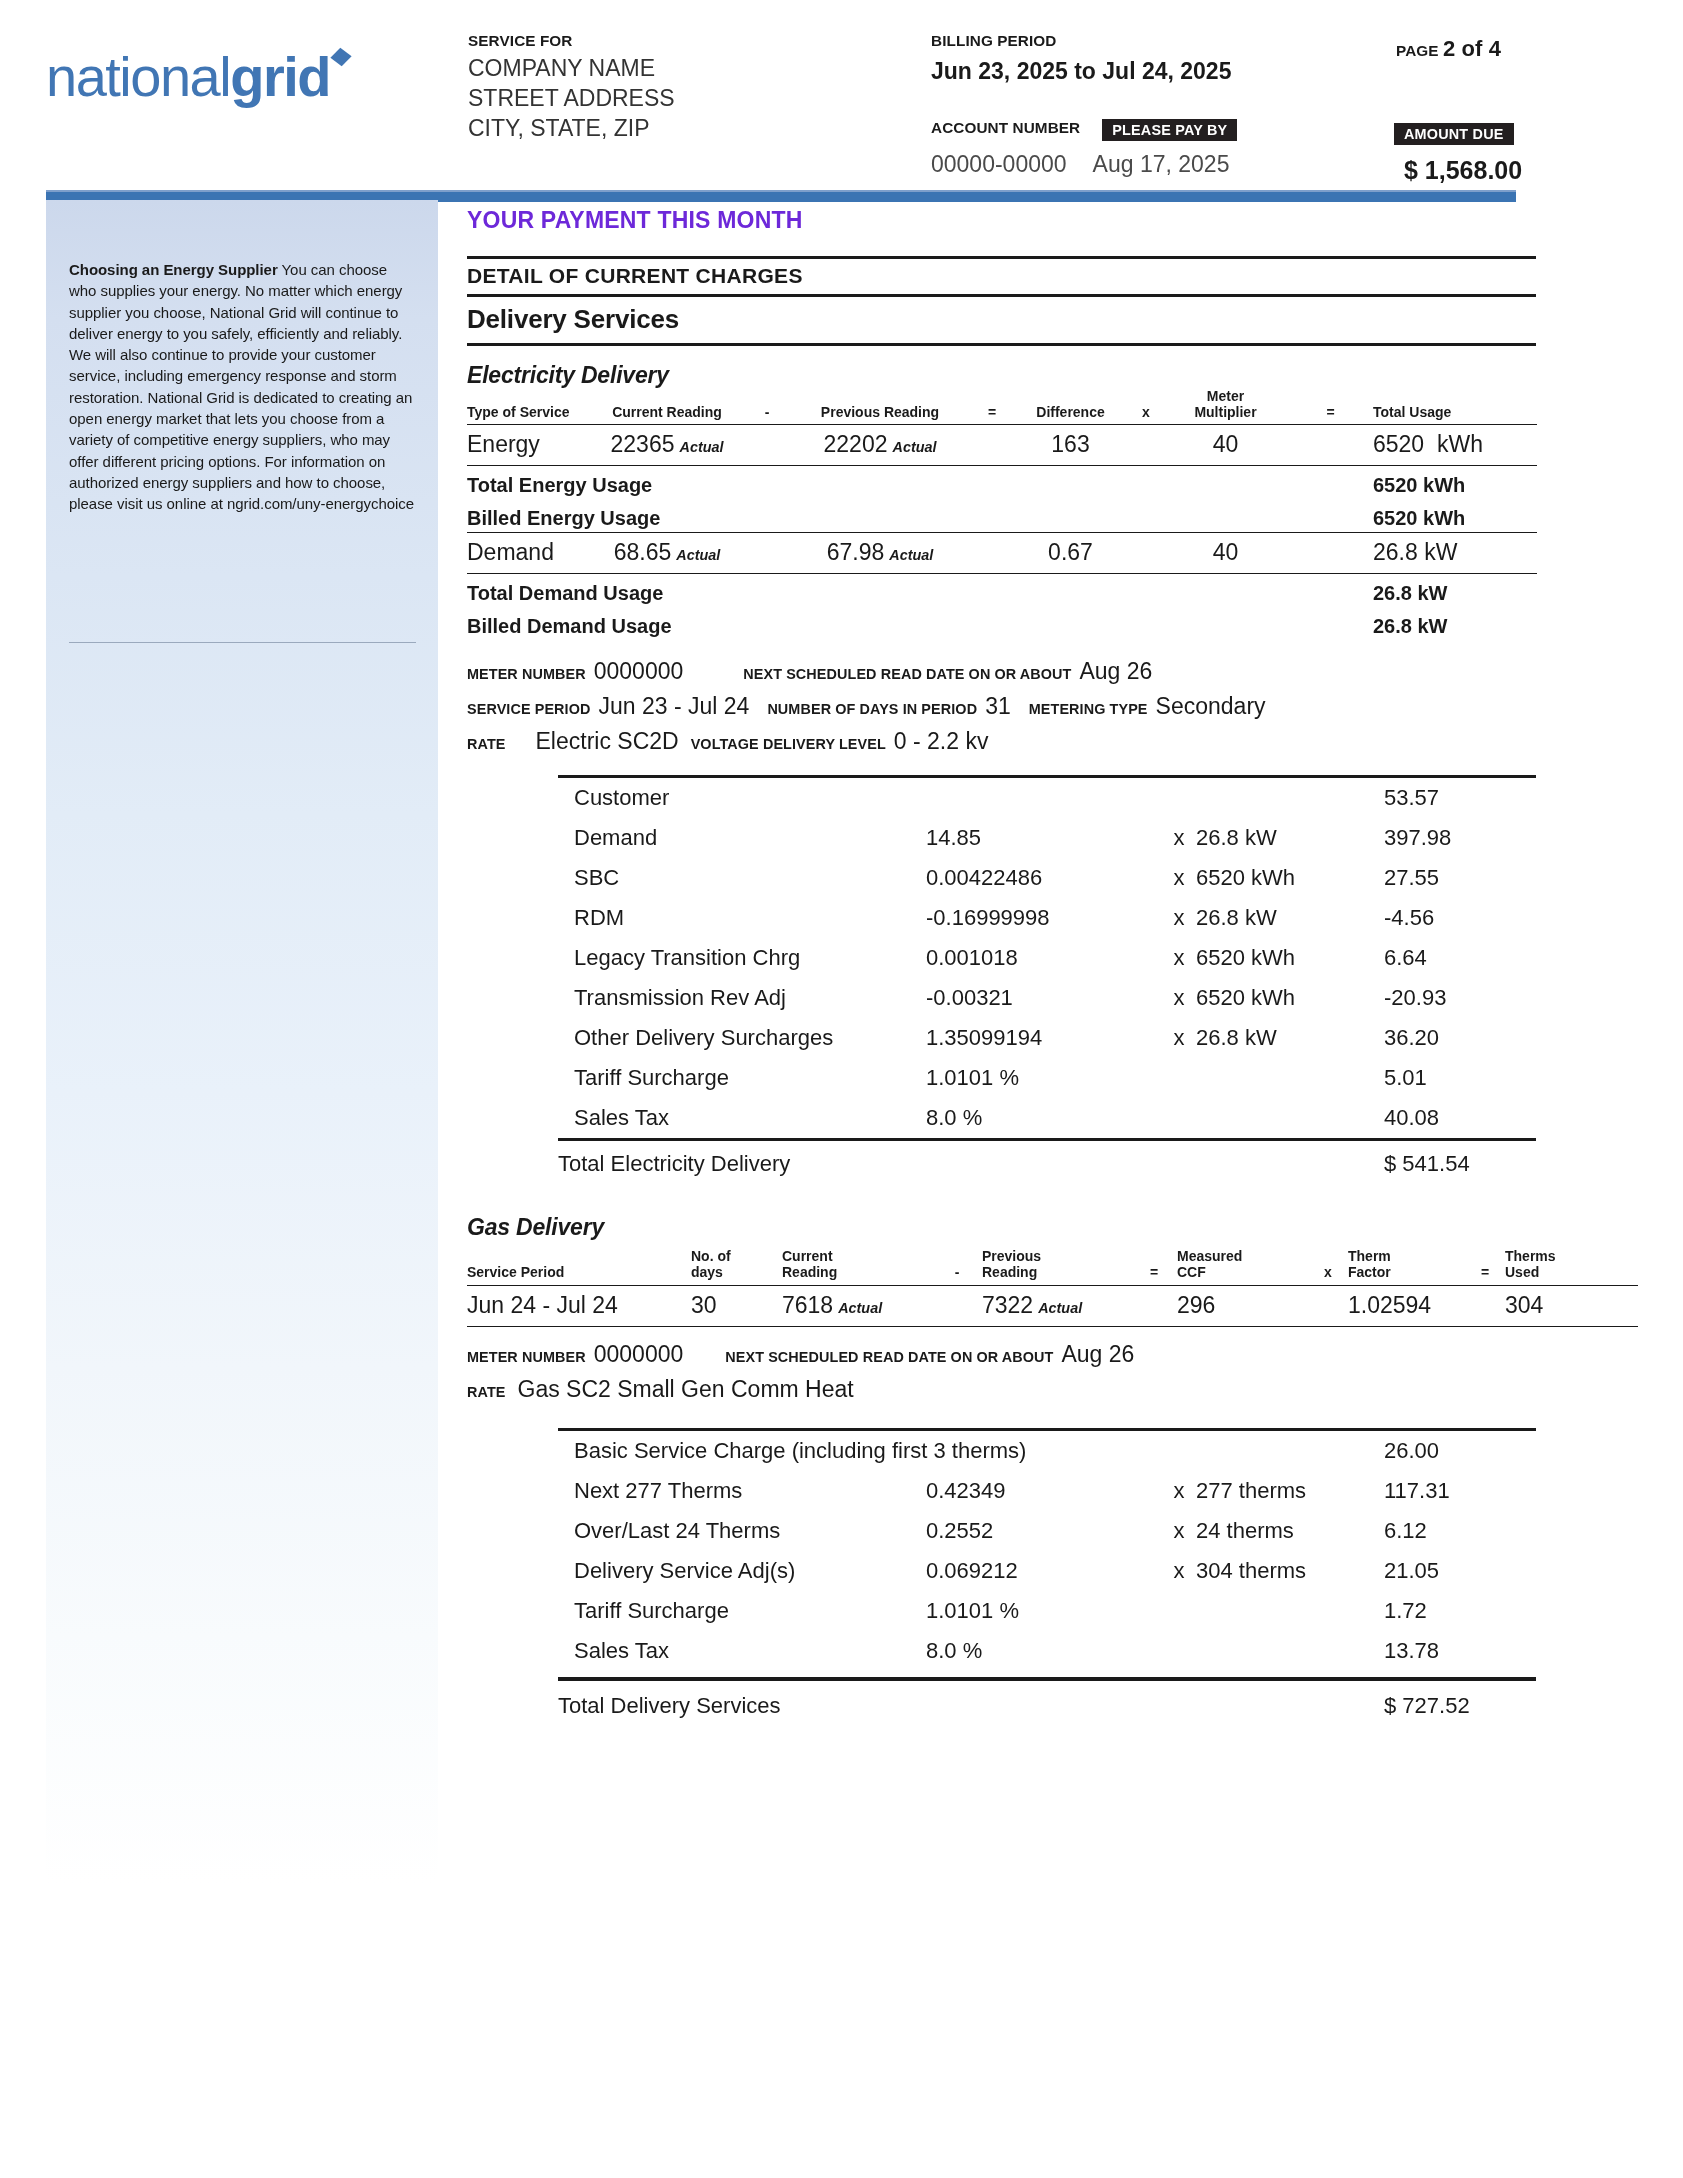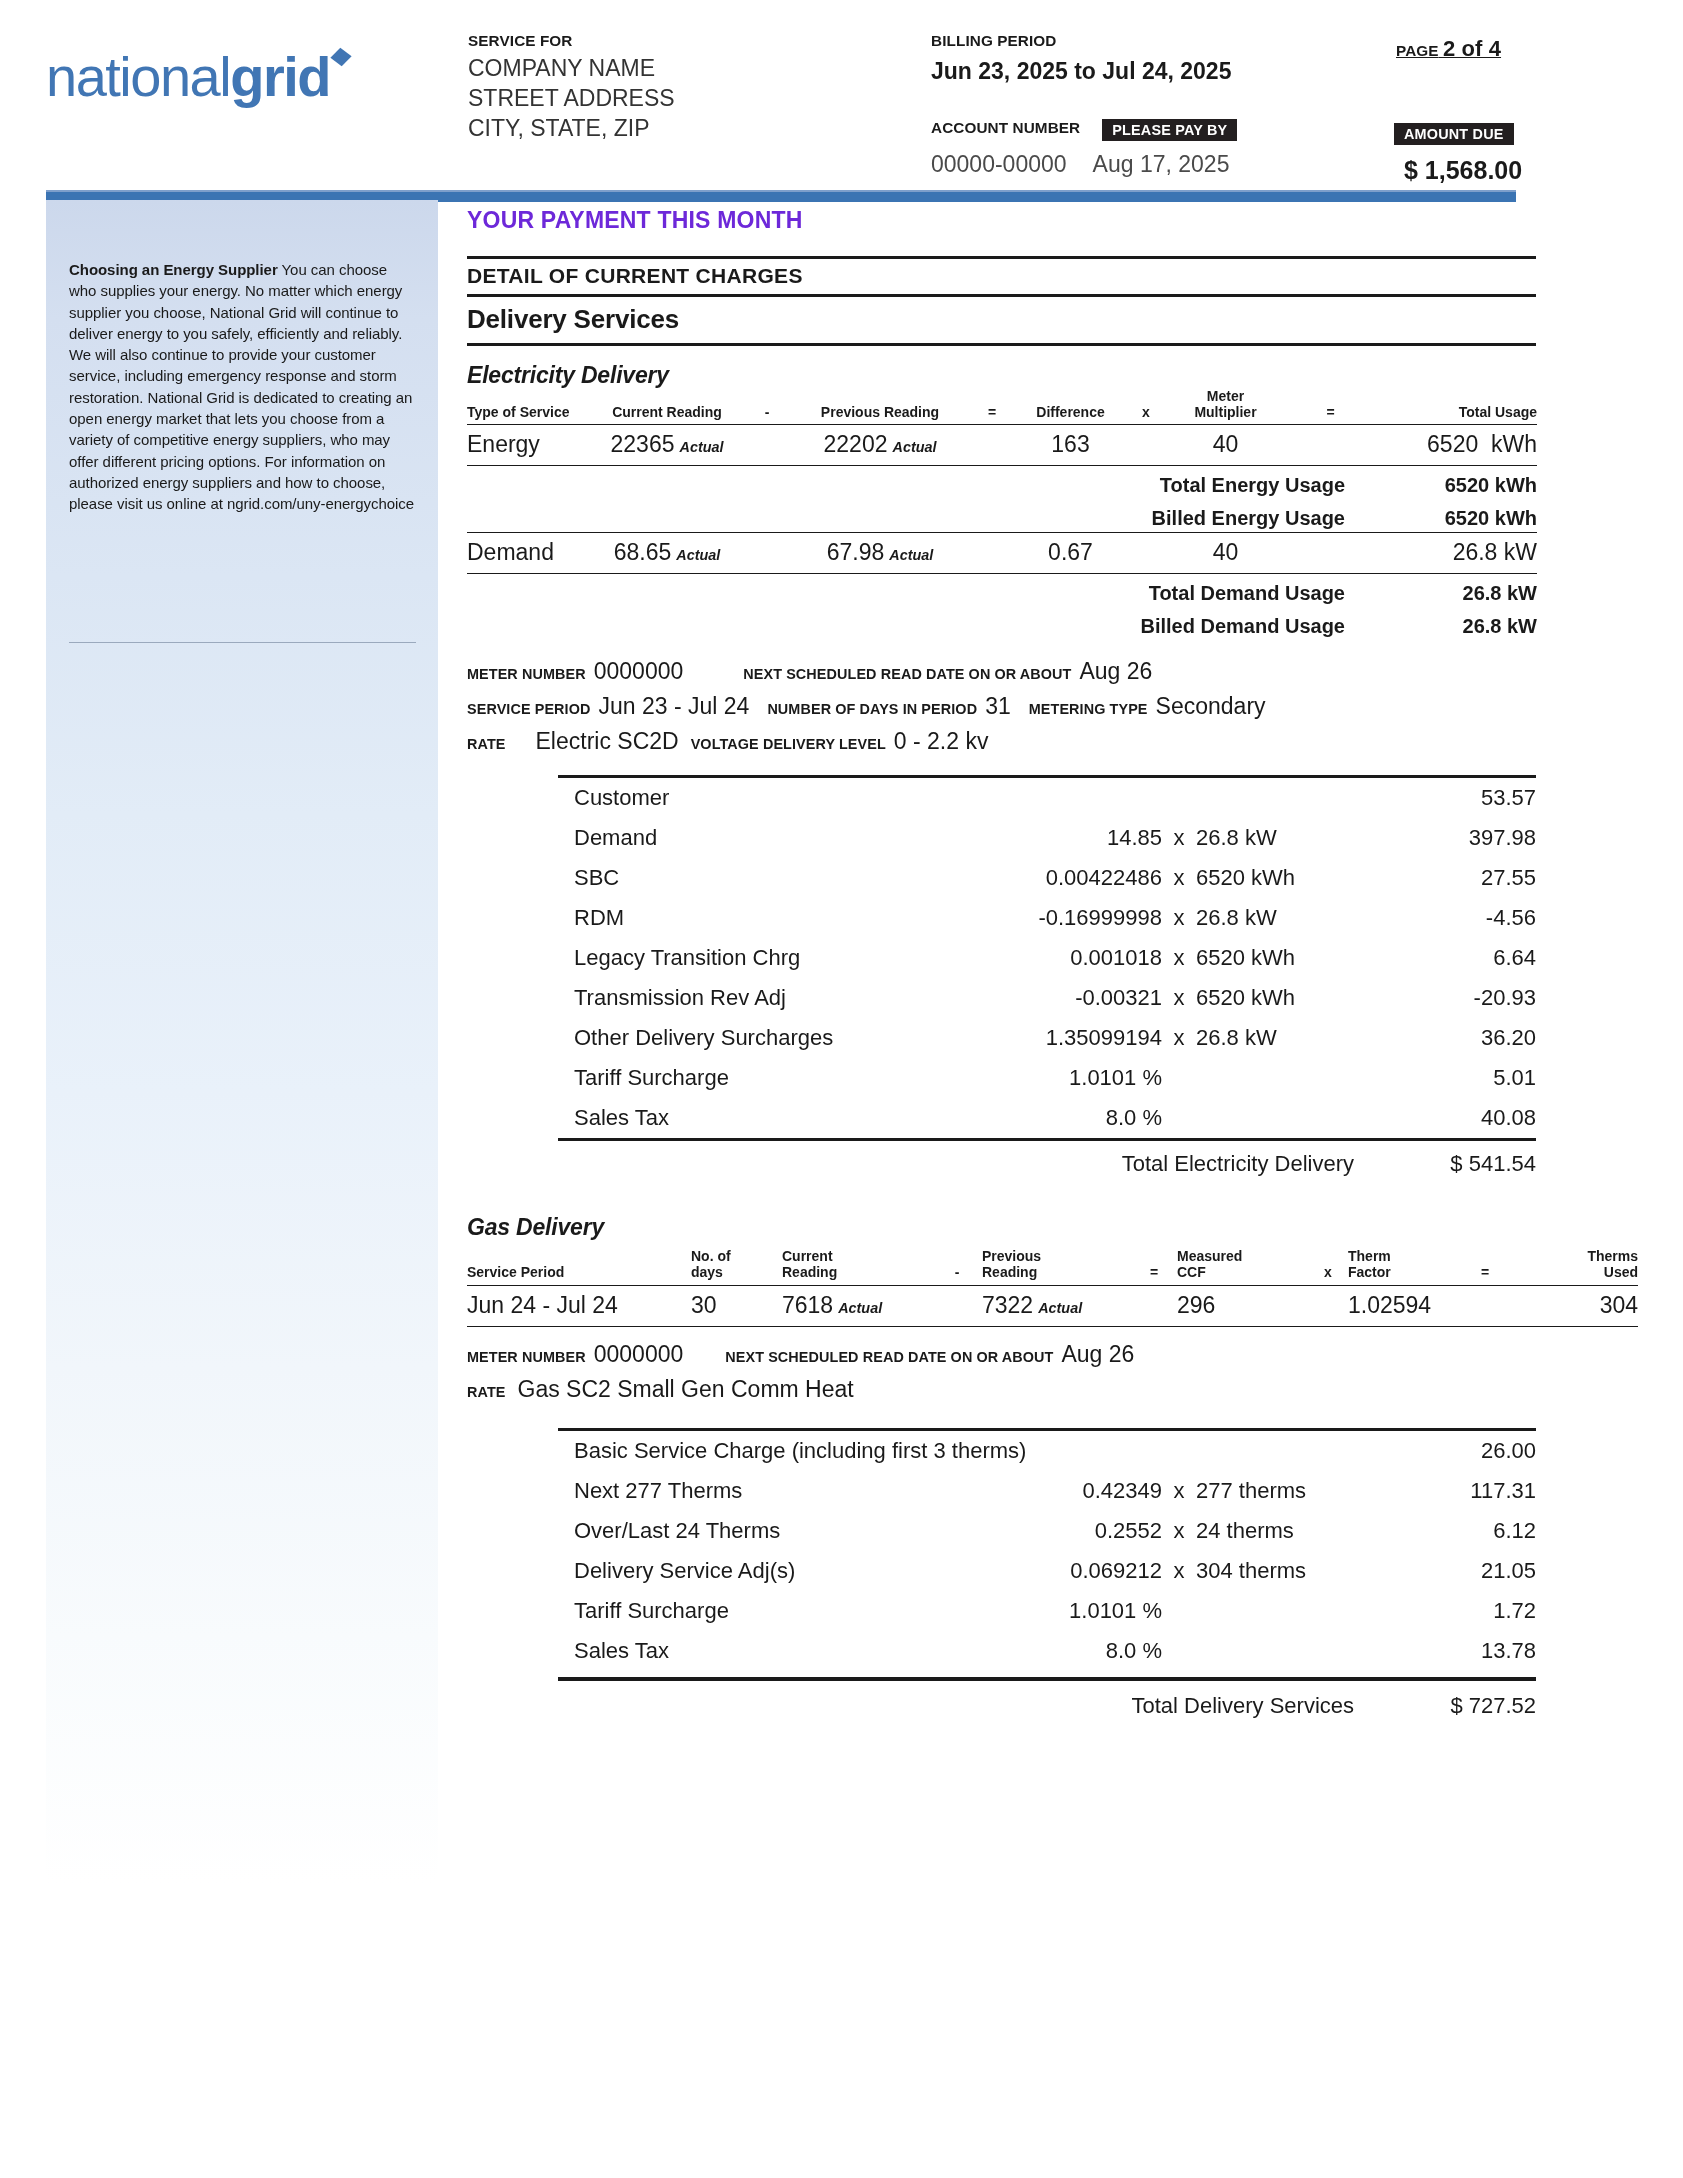--- a/index.html
+++ b/index.html
@@ -111,21 +111,20 @@
     color: #4a4a4a;
     font-weight: 400;
   }
   .page-no {
     position: absolute;
     left: 1396px; top: 36px;
     font-size: 15.3px;
     font-weight: 700;
     letter-spacing: 0.1px;
     white-space: nowrap;
-    text-decoration: underline;
   }
   .page-no b { font-size: 22px; }
   .amount-due-tag {
     position: absolute;
     left: 1394px; top: 123px;
   }
   .amount-due-val {
     position: absolute;
     left: 1404px; top: 156px;
     font-size: 25px;
@@ -243,21 +242,21 @@
     font-size: 23px;
     font-weight: 400;
     padding: 6px 0 7px 0 !important;
   }
   .act {
     font-size: 14.4px;
     font-style: italic;
     font-weight: 700;
     margin-left: 5px;
   }
-  .r { text-align: right; }
+  .r { text-align: left; }
   .c { text-align: center; }
   .l { text-align: left; }
 
   .sumrow td {
     font-size: 20px;
     font-weight: 700;
     padding: 8px 0 2px 0 !important;
   }
 
   

